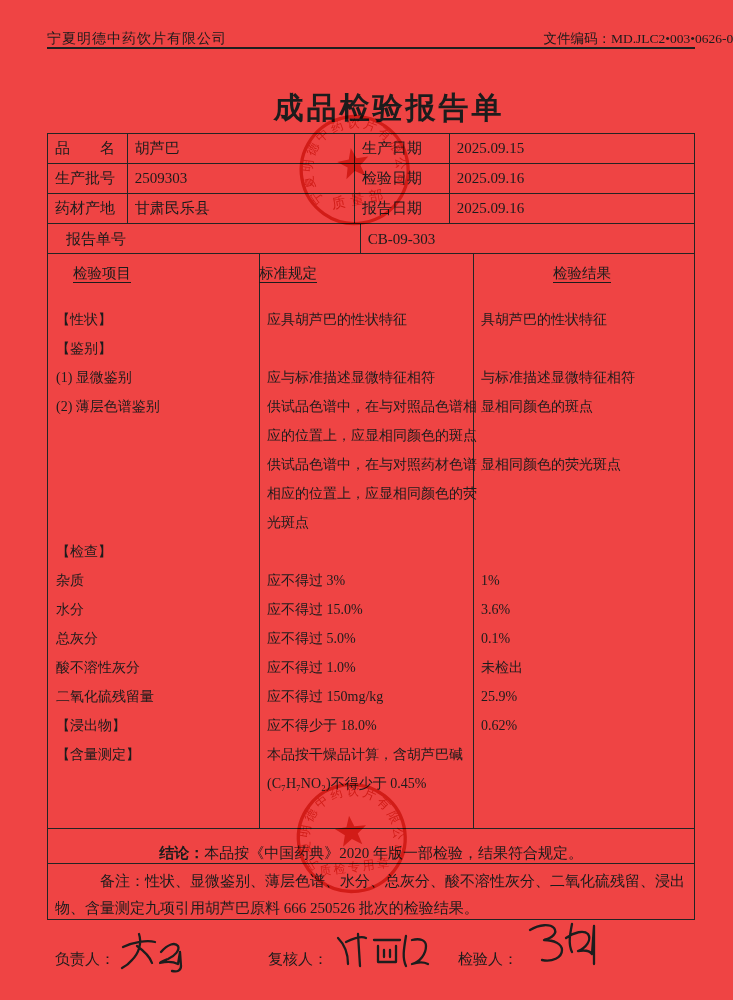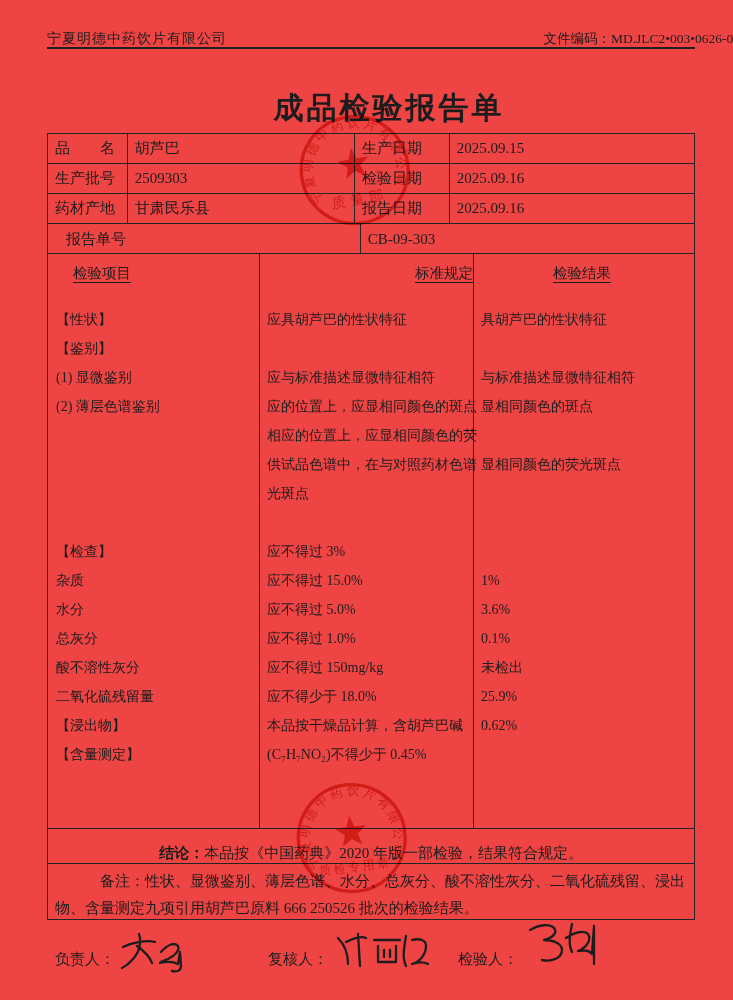--- a/index.html
+++ b/index.html
@@ -27,21 +27,21 @@
   
   .main-table{position:absolute;left:47px;top:253px;width:648px;height:667px;
               box-sizing:border-box;border:1.6px solid #242424;font-size:14px;}
   .vline{position:absolute;top:0;height:574px;border-left:1.4px solid #242424;}
   .vline.v1{left:211px;} .vline.v2{left:425px;}
   .hline{position:absolute;left:0;width:100%;border-top:1.4px solid #242424;}
   .hline.h1{top:574px;} .hline.h2{top:609px;}
   .th{position:absolute;top:10px;font-size:14.5px;text-decoration:underline;
       text-underline-offset:4px;}
   .th.t1{left:25px;}
-  .th.t2{left:211px;width:214px;text-align:right;}
+  .th.t2{left:211px;width:214px;text-align:left;}
   .th.t3{left:425px;width:218px;text-align:center;}
   .tcol{position:absolute;top:51px;}
   .tcol.c1{left:8px;width:198px;}
   .tcol.c2{left:219px;width:204px;}
   .tcol.c3{left:433px;width:208px;}
   .tline{height:29px;line-height:29px;white-space:pre;overflow:visible;}
   .concl{position:absolute;top:574px;left:0;width:100%;height:35px;box-sizing:border-box;
          display:flex;align-items:flex-end;justify-content:center;font-size:15px;}
   .concl b{font-weight:bold;}
   .rmk{position:absolute;top:609px;left:0;width:100%;box-sizing:border-box;
@@ -117,23 +117,24 @@
         <div class="tline">酸不溶性灰分</div>
         <div class="tline">二氧化硫残留量</div>
         <div class="tline">【浸出物】</div>
         <div class="tline">【含量测定】</div>
         <div class="tline"></div>
       </div>
     <div class="tcol c2">
         <div class="tline">应具胡芦巴的性状特征</div>
         <div class="tline"></div>
         <div class="tline">应与标准描述显微特征相符</div>
+        <div class="tline">供试品色谱中，在与对照品色谱相</div>
         <div class="tline">应的位置上，应显相同颜色的斑点</div>
+        <div class="tline">供试品色谱中，在与对照药材色谱</div>
         <div class="tline">相应的位置上，应显相同颜色的荧</div>
-        <div class="tline">供试品色谱中，在与对照药材色谱</div>
         <div class="tline">光斑点</div>
         <div class="tline"></div>
         <div class="tline">应不得过 3%</div>
         <div class="tline">应不得过 15.0%</div>
         <div class="tline">应不得过 5.0%</div>
         <div class="tline">应不得过 1.0%</div>
         <div class="tline">应不得过 150mg/kg</div>
         <div class="tline">应不得少于 18.0%</div>
         <div class="tline">本品按干燥品计算，含胡芦巴碱</div>
         <div class="tline">(C₇H₇NO₂)不得少于 0.45%</div>

